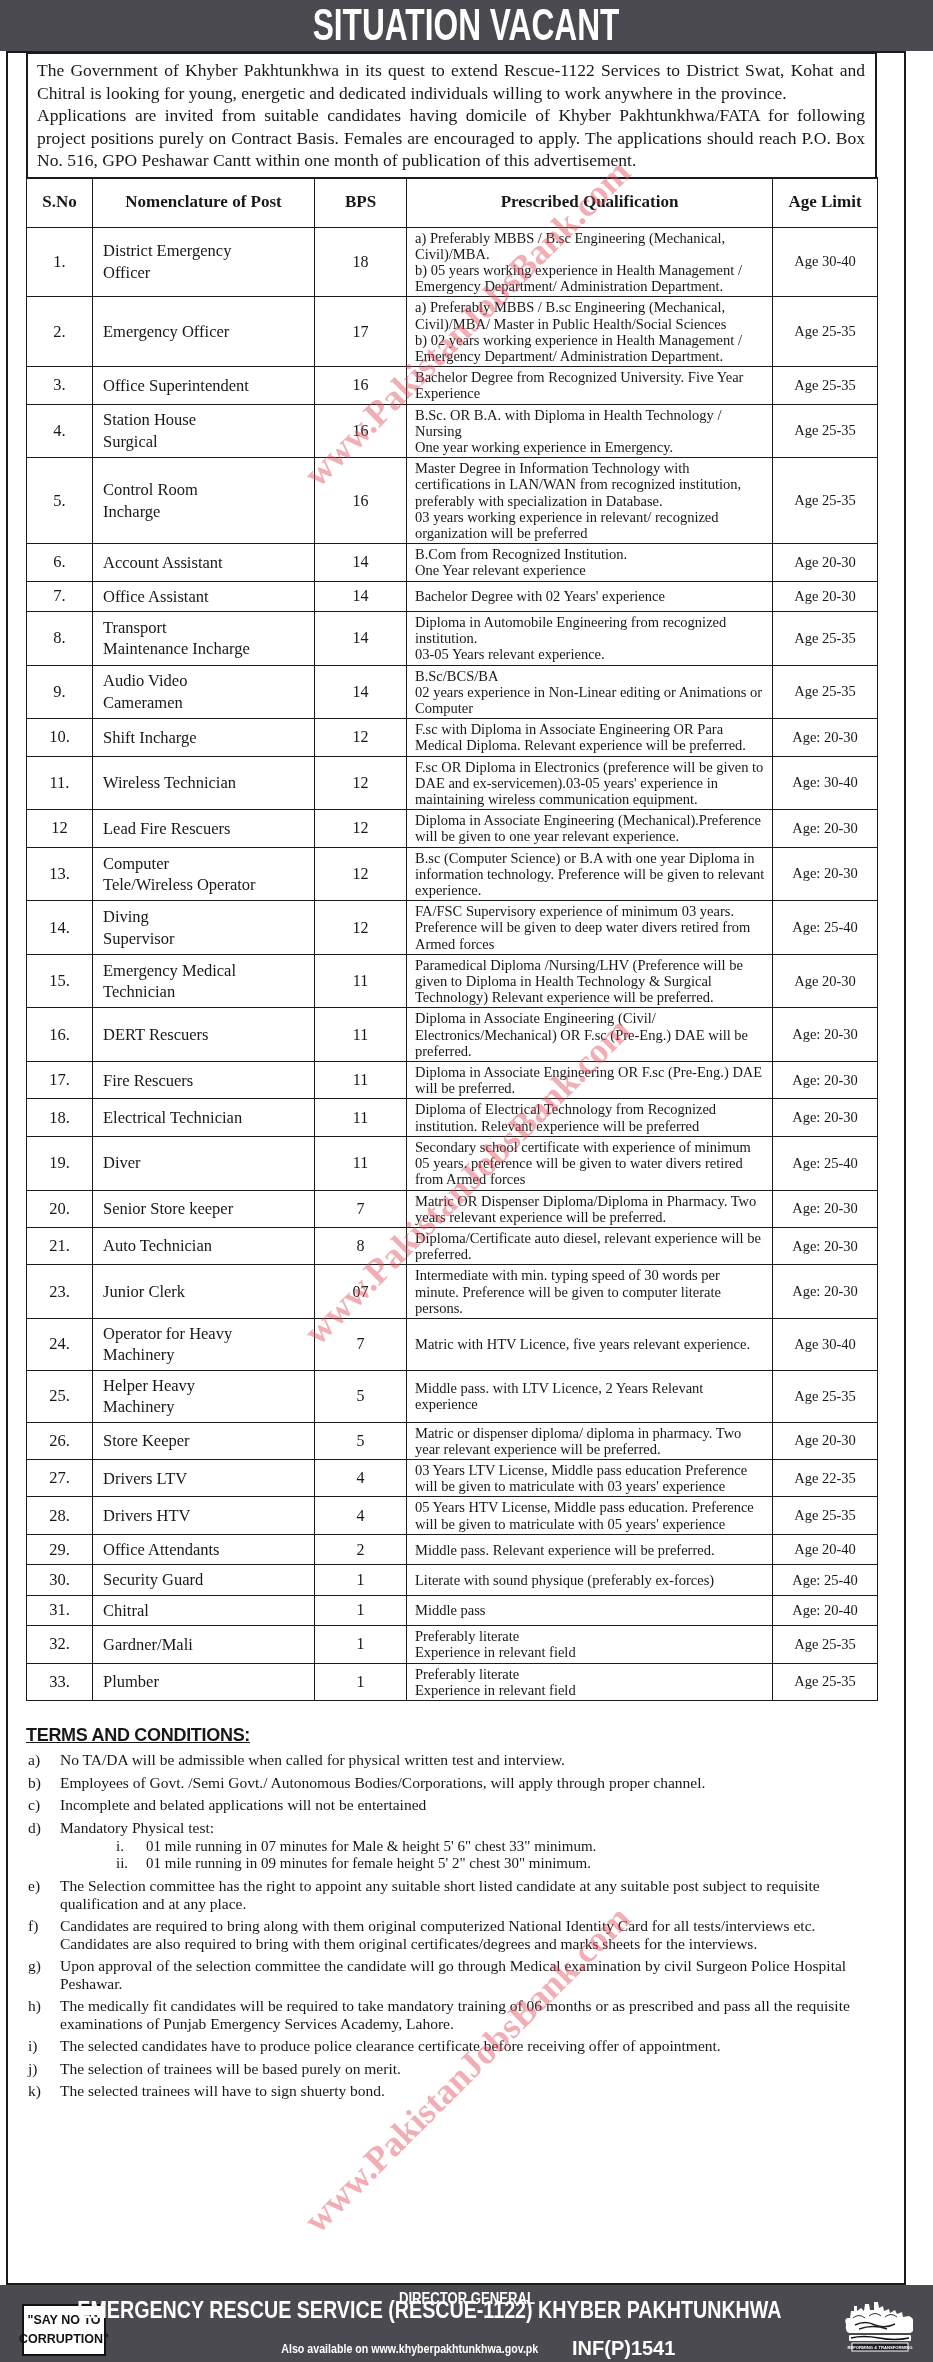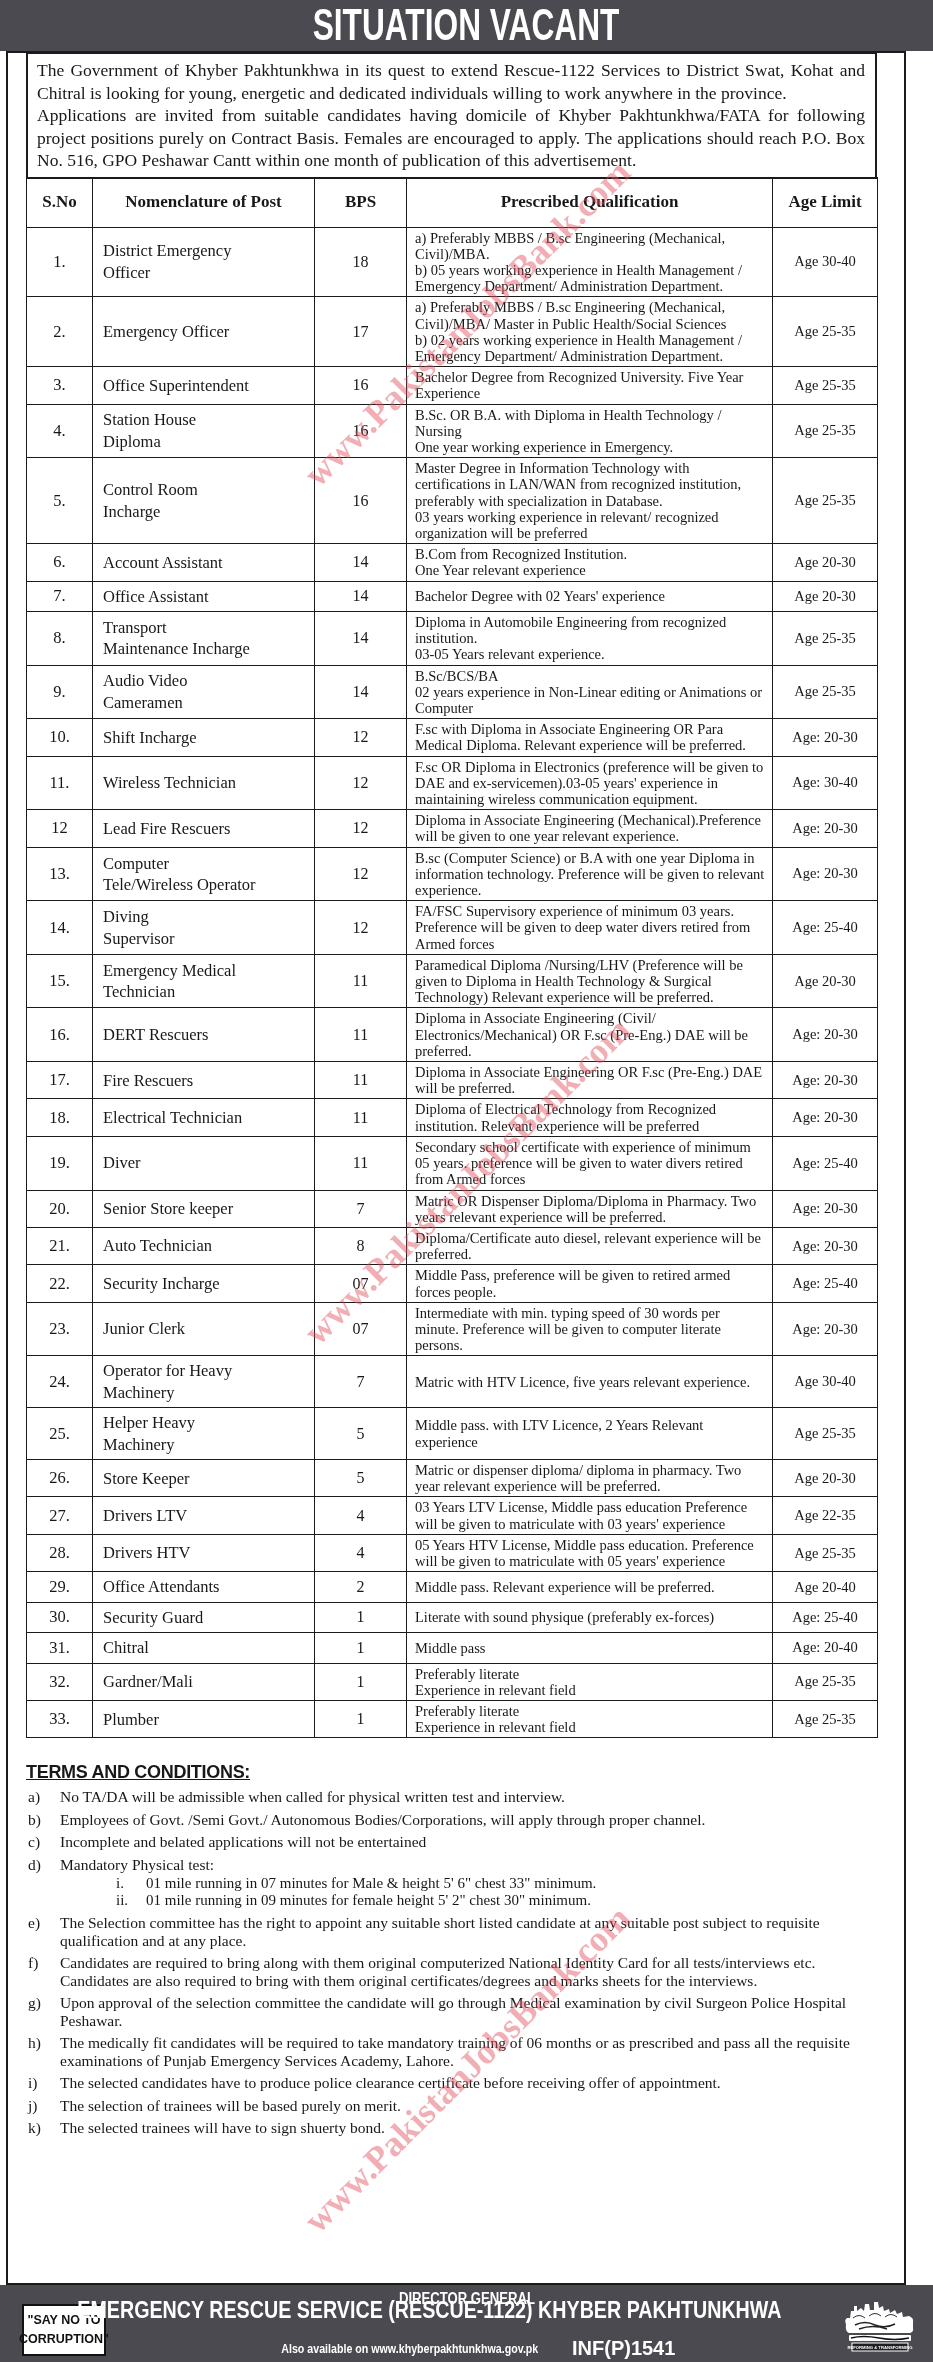--- a/index.html
+++ b/index.html
@@ -137,21 +137,21 @@
         <tr>
           <td class="c-sno">3.</td>
           <td class="c-post">Office Superintendent</td>
           <td class="c-bps">16</td>
           <td class="c-qual">Bachelor Degree from Recognized University. Five Year Experience</td>
           <td class="c-age">Age 25-35</td>
         </tr>
         <tr>
           <td class="c-sno">4.</td>
           <td class="c-post">Station House
-Diploma</td>
+Surgical</td>
           <td class="c-bps">16</td>
           <td class="c-qual">B.Sc. OR B.A. with Diploma in Health Technology / Nursing
 One year working experience in Emergency.</td>
           <td class="c-age">Age 25-35</td>
         </tr>
         <tr>
           <td class="c-sno">5.</td>
           <td class="c-post">Control Room
 Incharge</td>
           <td class="c-bps">16</td>
@@ -271,27 +271,20 @@
           <td class="c-bps">7</td>
           <td class="c-qual">Matric OR Dispenser Diploma/Diploma in Pharmacy. Two years relevant experience will be preferred.</td>
           <td class="c-age">Age: 20-30</td>
         </tr>
         <tr>
           <td class="c-sno">21.</td>
           <td class="c-post">Auto Technician</td>
           <td class="c-bps">8</td>
           <td class="c-qual">Diploma/Certificate auto diesel, relevant experience will be preferred.</td>
           <td class="c-age">Age: 20-30</td>
-        </tr>
-        <tr>
-          <td class="c-sno">22.</td>
-          <td class="c-post">Security Incharge</td>
-          <td class="c-bps">07</td>
-          <td class="c-qual">Middle Pass, preference will be given to retired armed forces people.</td>
-          <td class="c-age">Age: 25-40</td>
         </tr>
         <tr>
           <td class="c-sno">23.</td>
           <td class="c-post">Junior Clerk</td>
           <td class="c-bps">07</td>
           <td class="c-qual">Intermediate with min. typing speed of 30 words per minute. Preference will be given to computer literate persons.</td>
           <td class="c-age">Age: 20-30</td>
         </tr>
         <tr>
           <td class="c-sno">24.</td>

